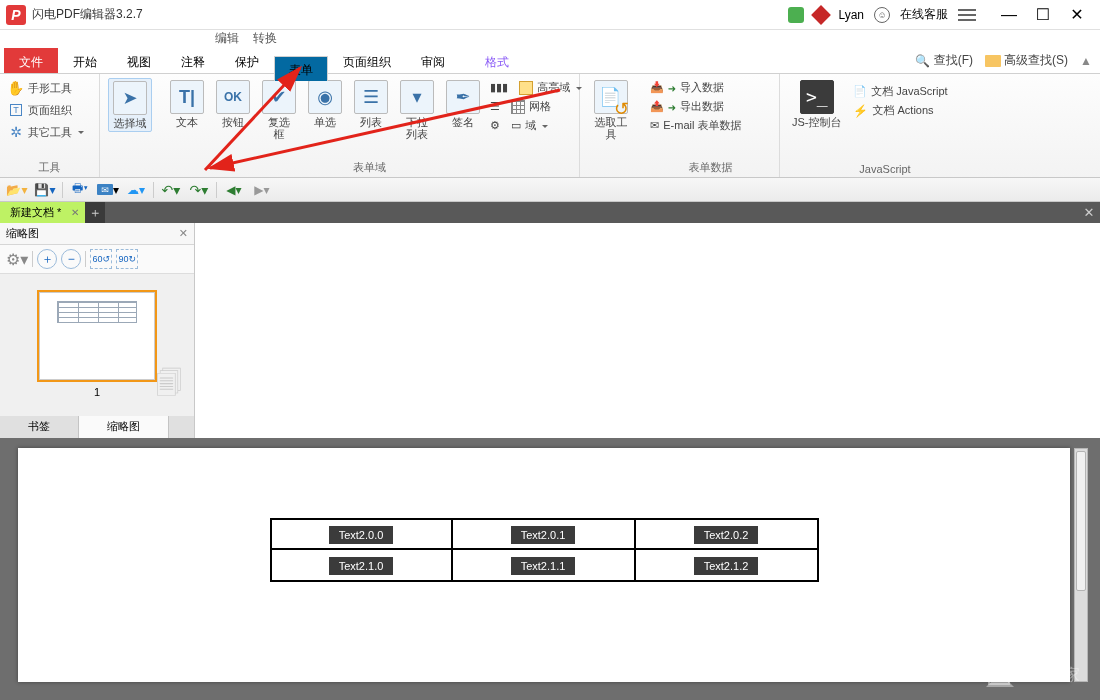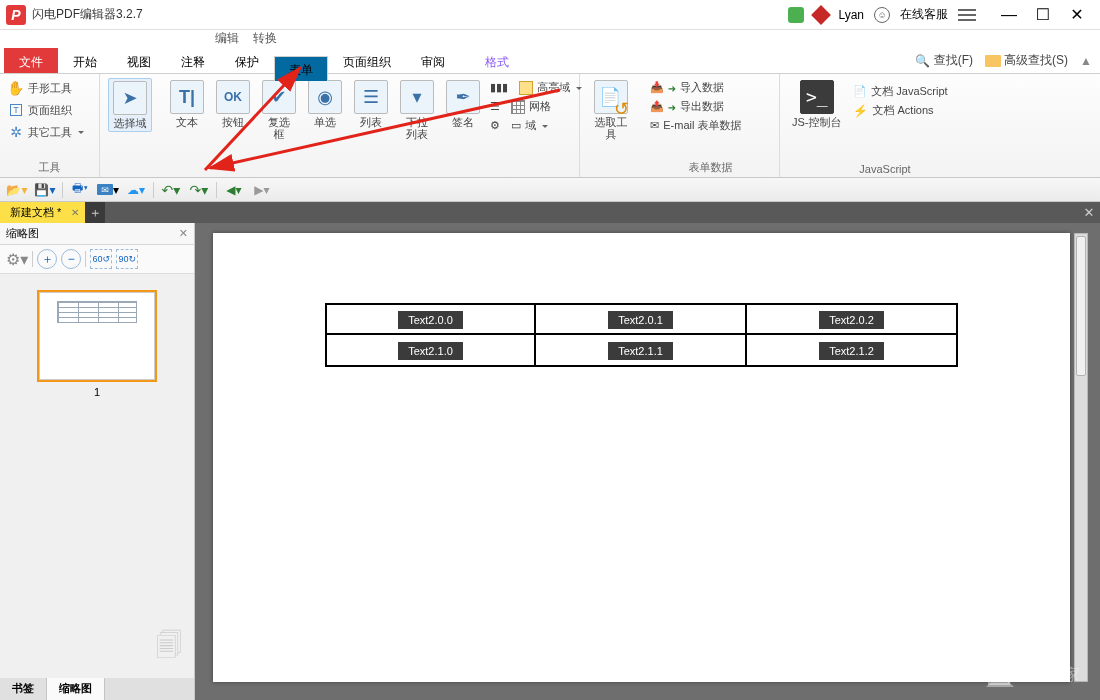--- a/index.html
+++ b/index.html
@@ -67,47 +67,47 @@
 .q-print { color:#1565c0; }
 .q-mail { color:#fff; background:#3b82c4; width:16px; height:11px; border-radius:1px; display:flex; align-items:center; justify-content:center; font-size:9px; }
 .q-cloud { color:#2196f3; }
 .q-undo { color:#2e7d32; font-size:14px; }
 .q-redo { color:#2e7d32; font-size:14px; }
 .q-back { color:#2e7d32; }
 .q-fwd { color:#999; }
 
 
 .doc-tabs { height:21px; background:#595959; display:flex; align-items:stretch; }
-.doc-tab { background:#fde047; padding:2px 24px 2px 10px; font-size:11px; position:relative; display:flex; align-items:center; }
+.doc-tab { background:#bef264; padding:2px 24px 2px 10px; font-size:11px; position:relative; display:flex; align-items:center; }
 .doc-tab .x { position:absolute; right:6px; font-size:10px; color:#777; }
 .doc-add { width:20px; background:#3a3a3a; color:#ccc; display:flex; align-items:center; justify-content:center; font-size:13px; }
 .doc-close-all { margin-left:auto; width:22px; color:#ccc; display:flex; align-items:center; justify-content:center; font-size:13px; }
 
 
-.work { display:flex; height:calc(700px - 30px - 18px - 26px - 104px - 24px - 21px); }
+.work { display:flex; height:calc(700px - 30px - 18px - 26px - 104px - 24px - 21px);flex-direction:column; }
 .thumb-panel { width:195px; border-right:1px solid #c8c8c8; display:flex; flex-direction:column; background:#f0f0f0; }
 .thumb-head { background:#f7f7f7; border-bottom:1px solid #d6d6d6; padding:3px 6px; font-size:11px; display:flex; align-items:center; }
 .thumb-head .x { margin-left:auto; font-size:11px; color:#888; }
 .thumb-ctrls { display:flex; align-items:center; gap:4px; padding:4px 6px; border-bottom:1px solid #ddd; background:#fafafa; }
 .thumb-ctrls .zc { width:20px; height:20px; border:1px solid #9bbbda; border-radius:10px; display:flex; align-items:center; justify-content:center; color:#1565c0; font-size:12px;}
 .thumb-ctrls .rot { width:22px; height:20px; border:1px dashed #9bbbda; display:flex; align-items:center; justify-content:center; font-size:9px; color:#1565c0;}
 .thumb-body { flex:1; overflow:auto; padding:18px 0; background:#f0f0f0; display:flex; flex-direction:column; align-items:center; }
 .thumb { width:116px; height:88px; background:#fff; border:1px solid #ccc; outline:2px solid #f29717; display:flex; align-items:flex-start; justify-content:center; padding-top:8px; }
 .thumb-grid { width:80px; height:22px; border:1px solid #9ba8b7; background:repeating-linear-gradient(#9ba8b7 0 1px, transparent 1px 5px), repeating-linear-gradient(90deg,#9ba8b7 0 1px, transparent 1px 20px); }
 .thumb-num { font-size:11px; margin-top:6px; }
 .copy-corner { position:absolute; right:12px; bottom:30px; color:#ccc; font-size:26px; }
 .bottom-tabs { height:22px; display:flex; background:#e0e0e0; font-size:11px; }
-.bt { padding:3px 12px; border-right:1px solid #c4c4c4;font-weight:bold; }
+.bt { padding:3px 28px; border-right:1px solid #c4c4c4; }
 .bt.active { background:#fafafa; }
 
 
 .canvas { flex:1; background:#6e6e6e; position:relative; overflow:hidden; }
 .page { position:absolute; top:10px; left:18px; right:30px; bottom:18px; background:#fff; box-shadow:0 0 4px rgba(0,0,0,.4); padding-top:70px; }
 .grid-table { margin:0 auto; border-collapse:separate; border-spacing:0; }
-.grid-table td { border:2px solid #000; width:211px; height:32px; text-align:center; vertical-align:middle; padding:0; }
+.grid-table td { border:2px solid #000; width:183px; height:32px; text-align:center; vertical-align:middle; padding:0; }
 .grid-table td + td { border-left:none; }
 .grid-table tr + tr td { border-top:none; }
 .cell-lbl { background:#3b3b3b; color:#fff; font-size:11px; padding:3px 10px; display:inline-block; }
 .vscroll { position:absolute; top:10px; right:12px; bottom:18px; width:14px; background:#dcdcdc; border:1px solid #b7b7b7; }
 .vscroll .thumb-bar { position:absolute; top:2px; left:1px; right:1px; height:140px; background:#f0f0f0; border:1px solid #b3b3b3; border-radius:2px; }
 
 
 .arrow-svg { position:absolute; top:50px; left:0; width:700px; height:160px; pointer-events:none; }
 
 .watermark { position:absolute; right:18px; bottom:14px; color:rgba(255,255,255,.4); font-size:16px; letter-spacing:2px; display:flex; align-items:center; }
@@ -231,20 +231,21 @@
       <div class="big-col">
           <div class="ico-box">✒</div>
           <span>签名</span>
         </div>
       <div class="vlist">
         <div class="row drop-tri"><span>▮▮▮</span>&nbsp;<span class="yellow-box"></span><span>高亮域</span></div>
         <div class="row"><span>☰</span>&nbsp;<span class="grid-ico"></span><span>网格</span></div>
         <div class="row drop-tri"><span class="gear-small"></span>&nbsp;<span>▭</span><span>域</span></div>
       </div>
     </div>
+    <div class="rgroup-lbl">表单域</div>
   </div>
 
   <div class="rgroup" style="border-right:none;width:62px">
     <div class="rgroup-body">
       <div class="big-col">
         <div class="ico-box" style="position:relative">📄<span style="position:absolute;bottom:-2px;right:-2px;color:#e08a00">↺</span></div>
         <span>选取工具</span>
       </div>
     </div>
     <div class="rgroup-lbl">&nbsp;</div>

